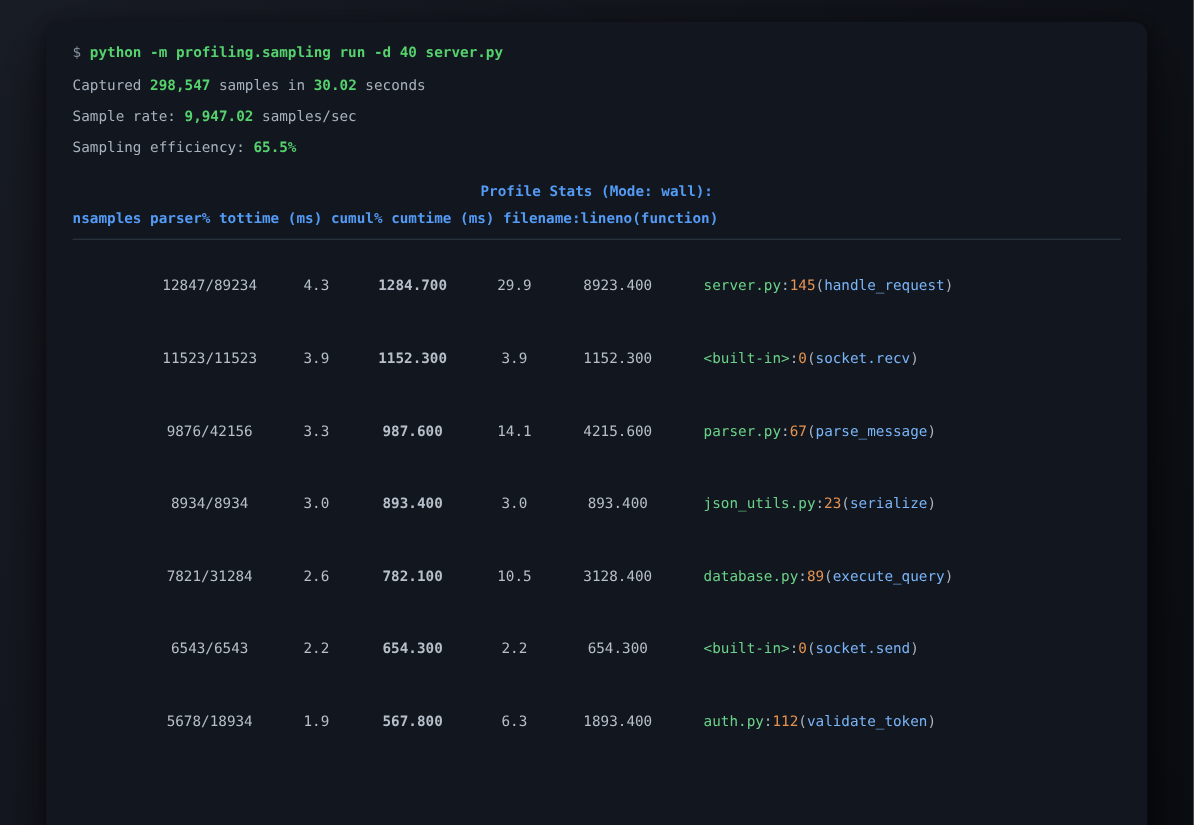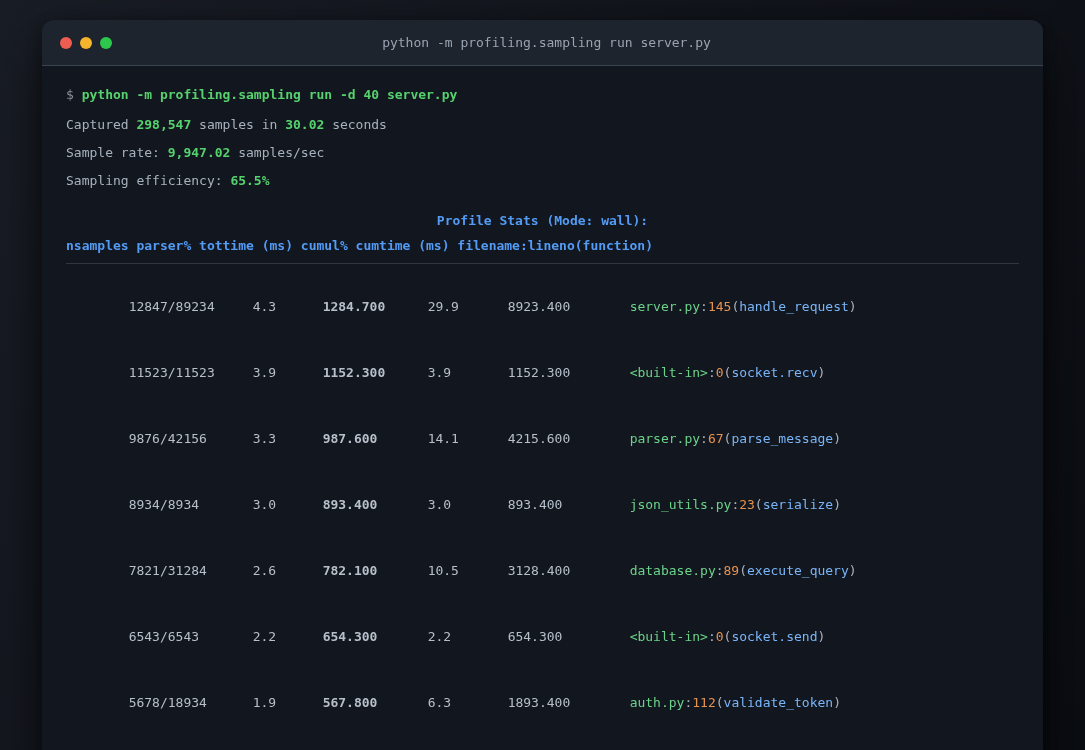--- a/index.html
+++ b/index.html
@@ -27,50 +27,41 @@
     flex:1; text-align:center; color:#9aa4b1; font-size:13px; letter-spacing:0;
     white-space:pre;
   }
   .content { padding:15px 24px 0 24px; font-size:13px; }
   .line { white-space:pre; line-height:28px; }
   .l-captured { margin-top:2px; }
   .h-profile { margin-top:12px;text-align:center; }
   .thead { line-height:22px; }
   .divider { height:1px; background:#2f3742; margin:6px 0 10px 0; }
   .trow { white-space:pre; line-height:22px; color:#b7bfca; }
-  .cell { display:inline-block; text-align:left; }
+  .cell { display:inline-block; text-align:center; }
   .col-nsamples { width:124px; }
   .col-samplepct { width:70px; }
   .col-tottime { width:105px;font-weight:bold; }
   .col-cumulpct { width:80px; }
   .col-cumtime { width:108px; }
-  .funcref { margin-left:14px; }
+  .funcref { margin-left:24px; }
 
   .t-dim   { color:#87909c; }
   .t-gray  { color:#a8b2be; }
   .t-green { color:#55d26d; font-weight:bold; }
   .t-file  { color:#6bd389; }
   .t-punct { color:#aab3bf; }
   .t-line  { color:#e69250; }
   .t-func  { color:#7ab5f8; }
   .heading { color:#539bf5; font-weight:bold; }
 </style>
 </head>
 <body>
 
 <div class="window">
-  <div class="titlebar">
-    <div class="lights">
-      <span class="dot red"></span>
-      <span class="dot yellow"></span>
-      <span class="dot green"></span>
-    </div>
-    <div class="wtitle">python -m profiling.sampling run server.py</div>
-    <div style="width:52px"></div>
-  </div>
 
   <div class="content">
 
     <div class="line"><span class="t-dim">$ </span><span class="t-green">python -m profiling.sampling run -d 40 server.py</span></div>
 
     <div class="line l-captured"><span class="t-gray">Captured </span><span class="t-green">298,547</span><span class="t-gray"> samples in </span><span class="t-green">30.02</span><span class="t-gray"> seconds</span></div>
 
     <div class="line"><span class="t-gray">Sample rate: </span><span class="t-green">9,947.02</span><span class="t-gray"> samples/sec</span></div>
 
     <div class="line"><span class="t-gray">Sampling efficiency: </span><span class="t-green">65.5%</span></div>

